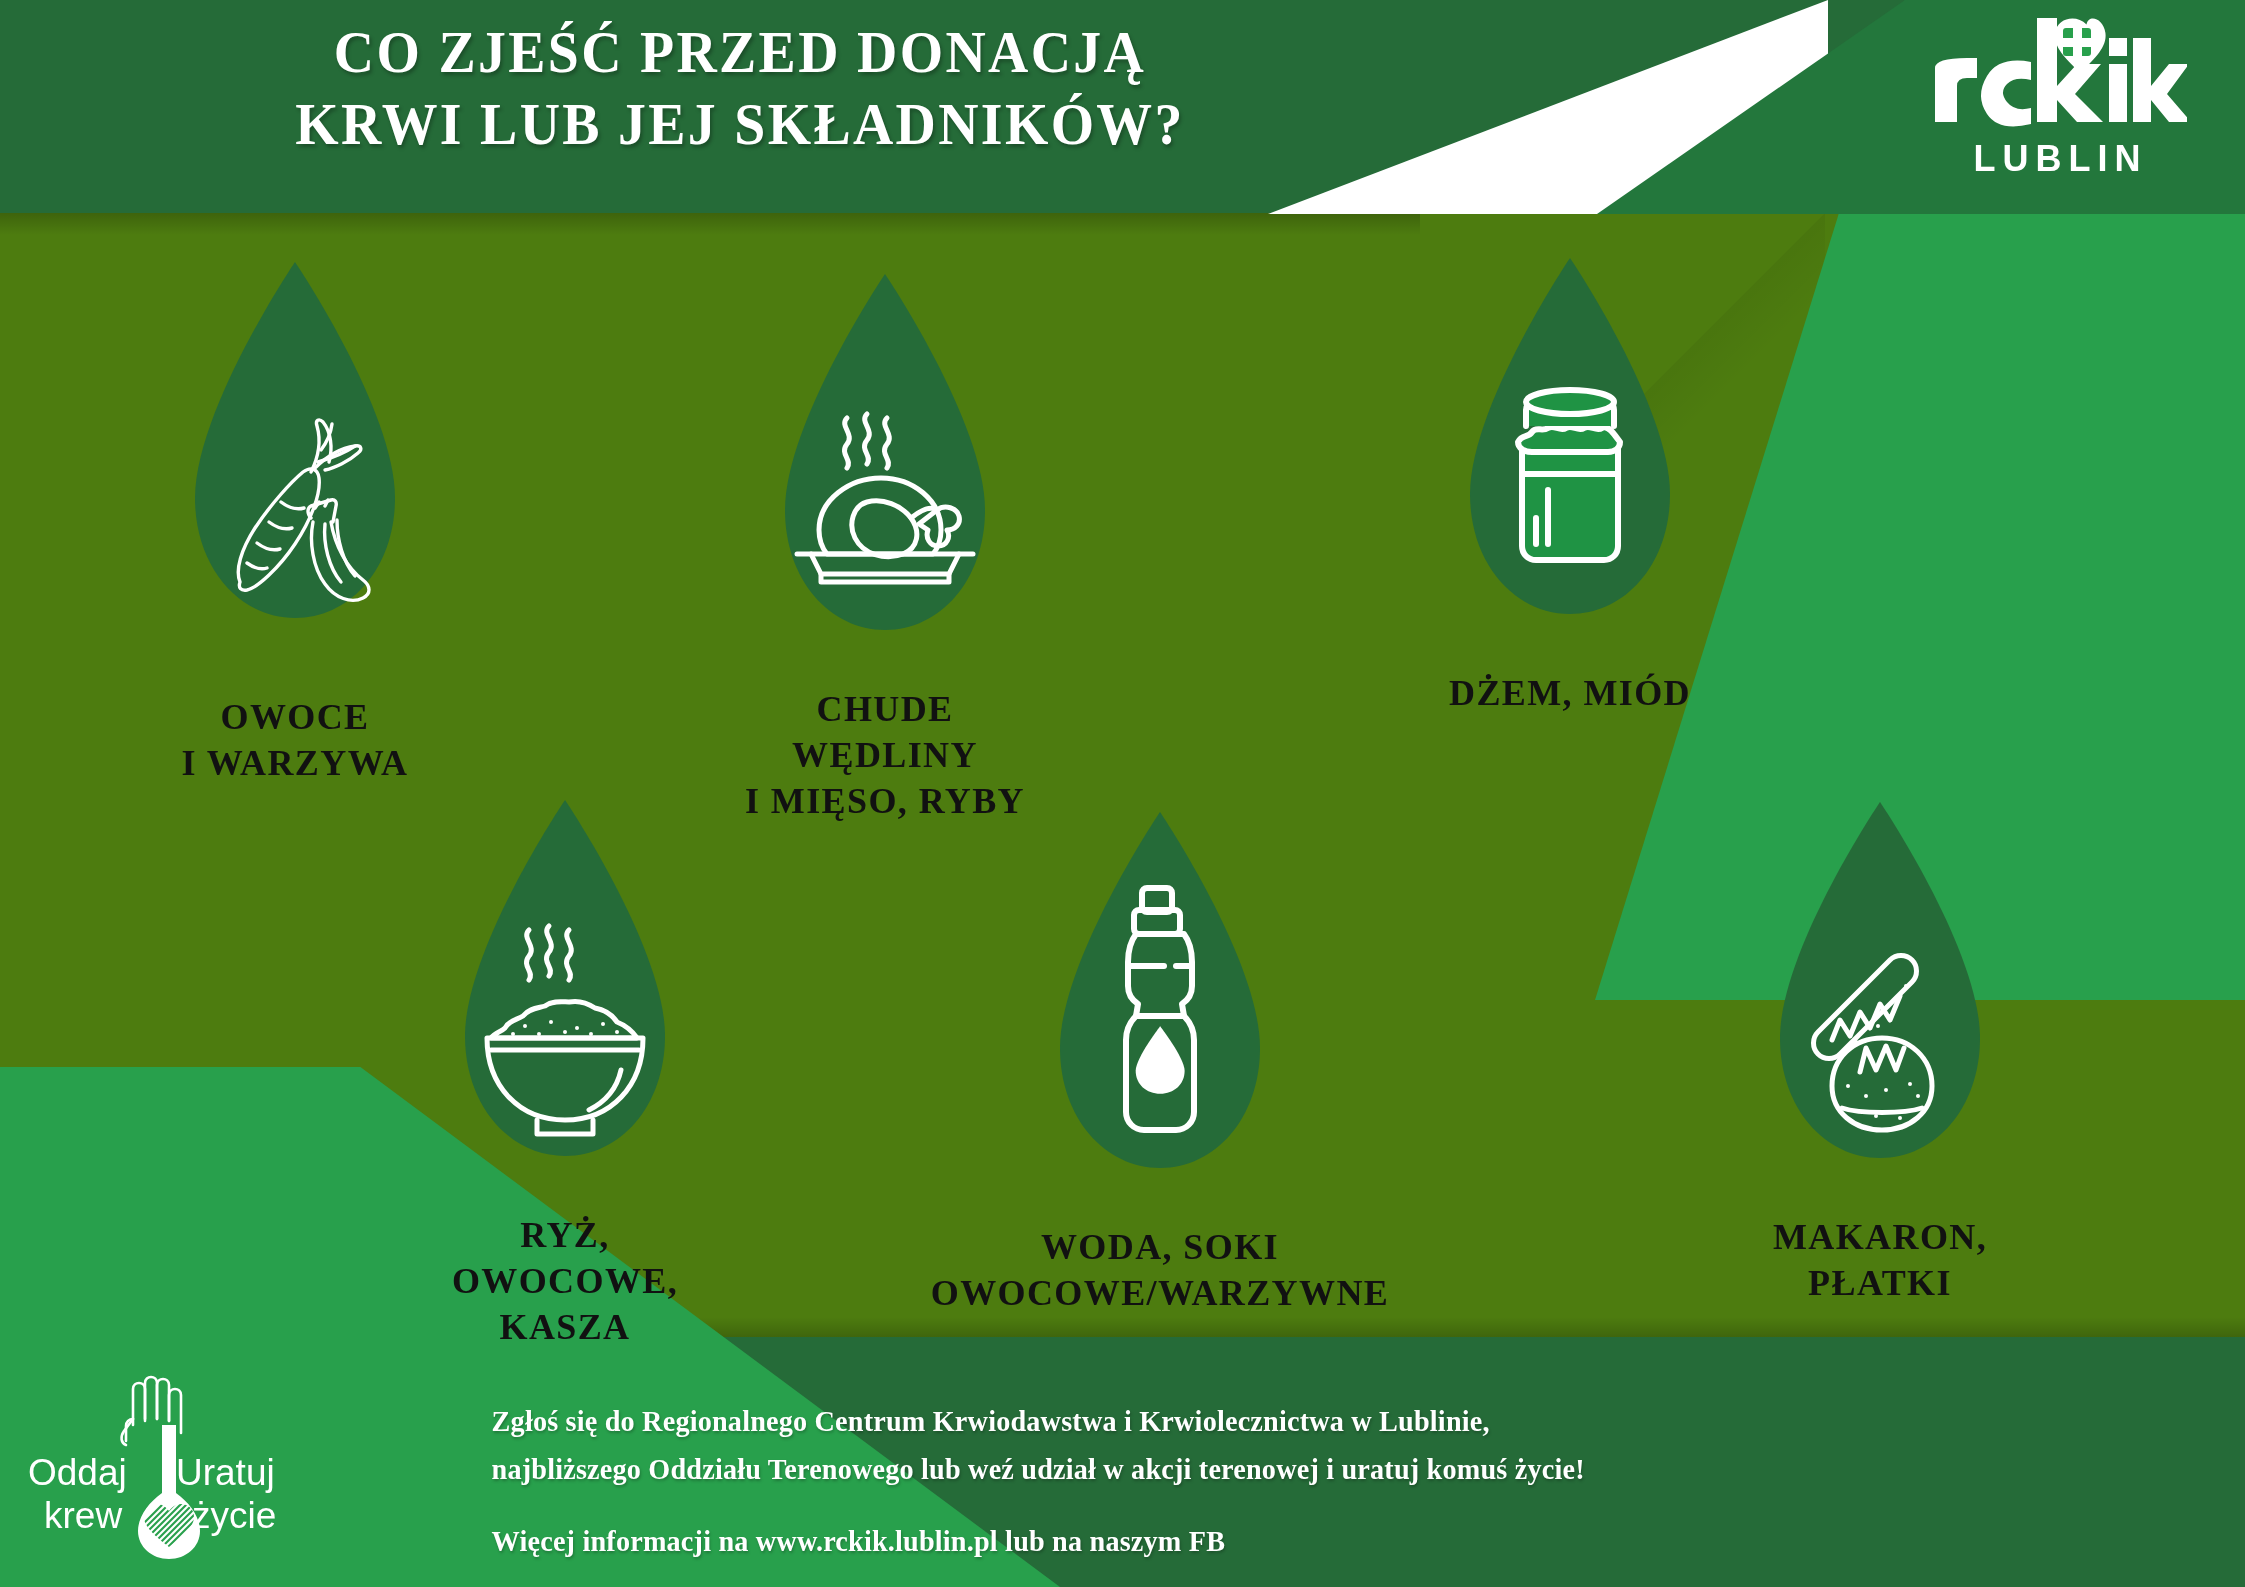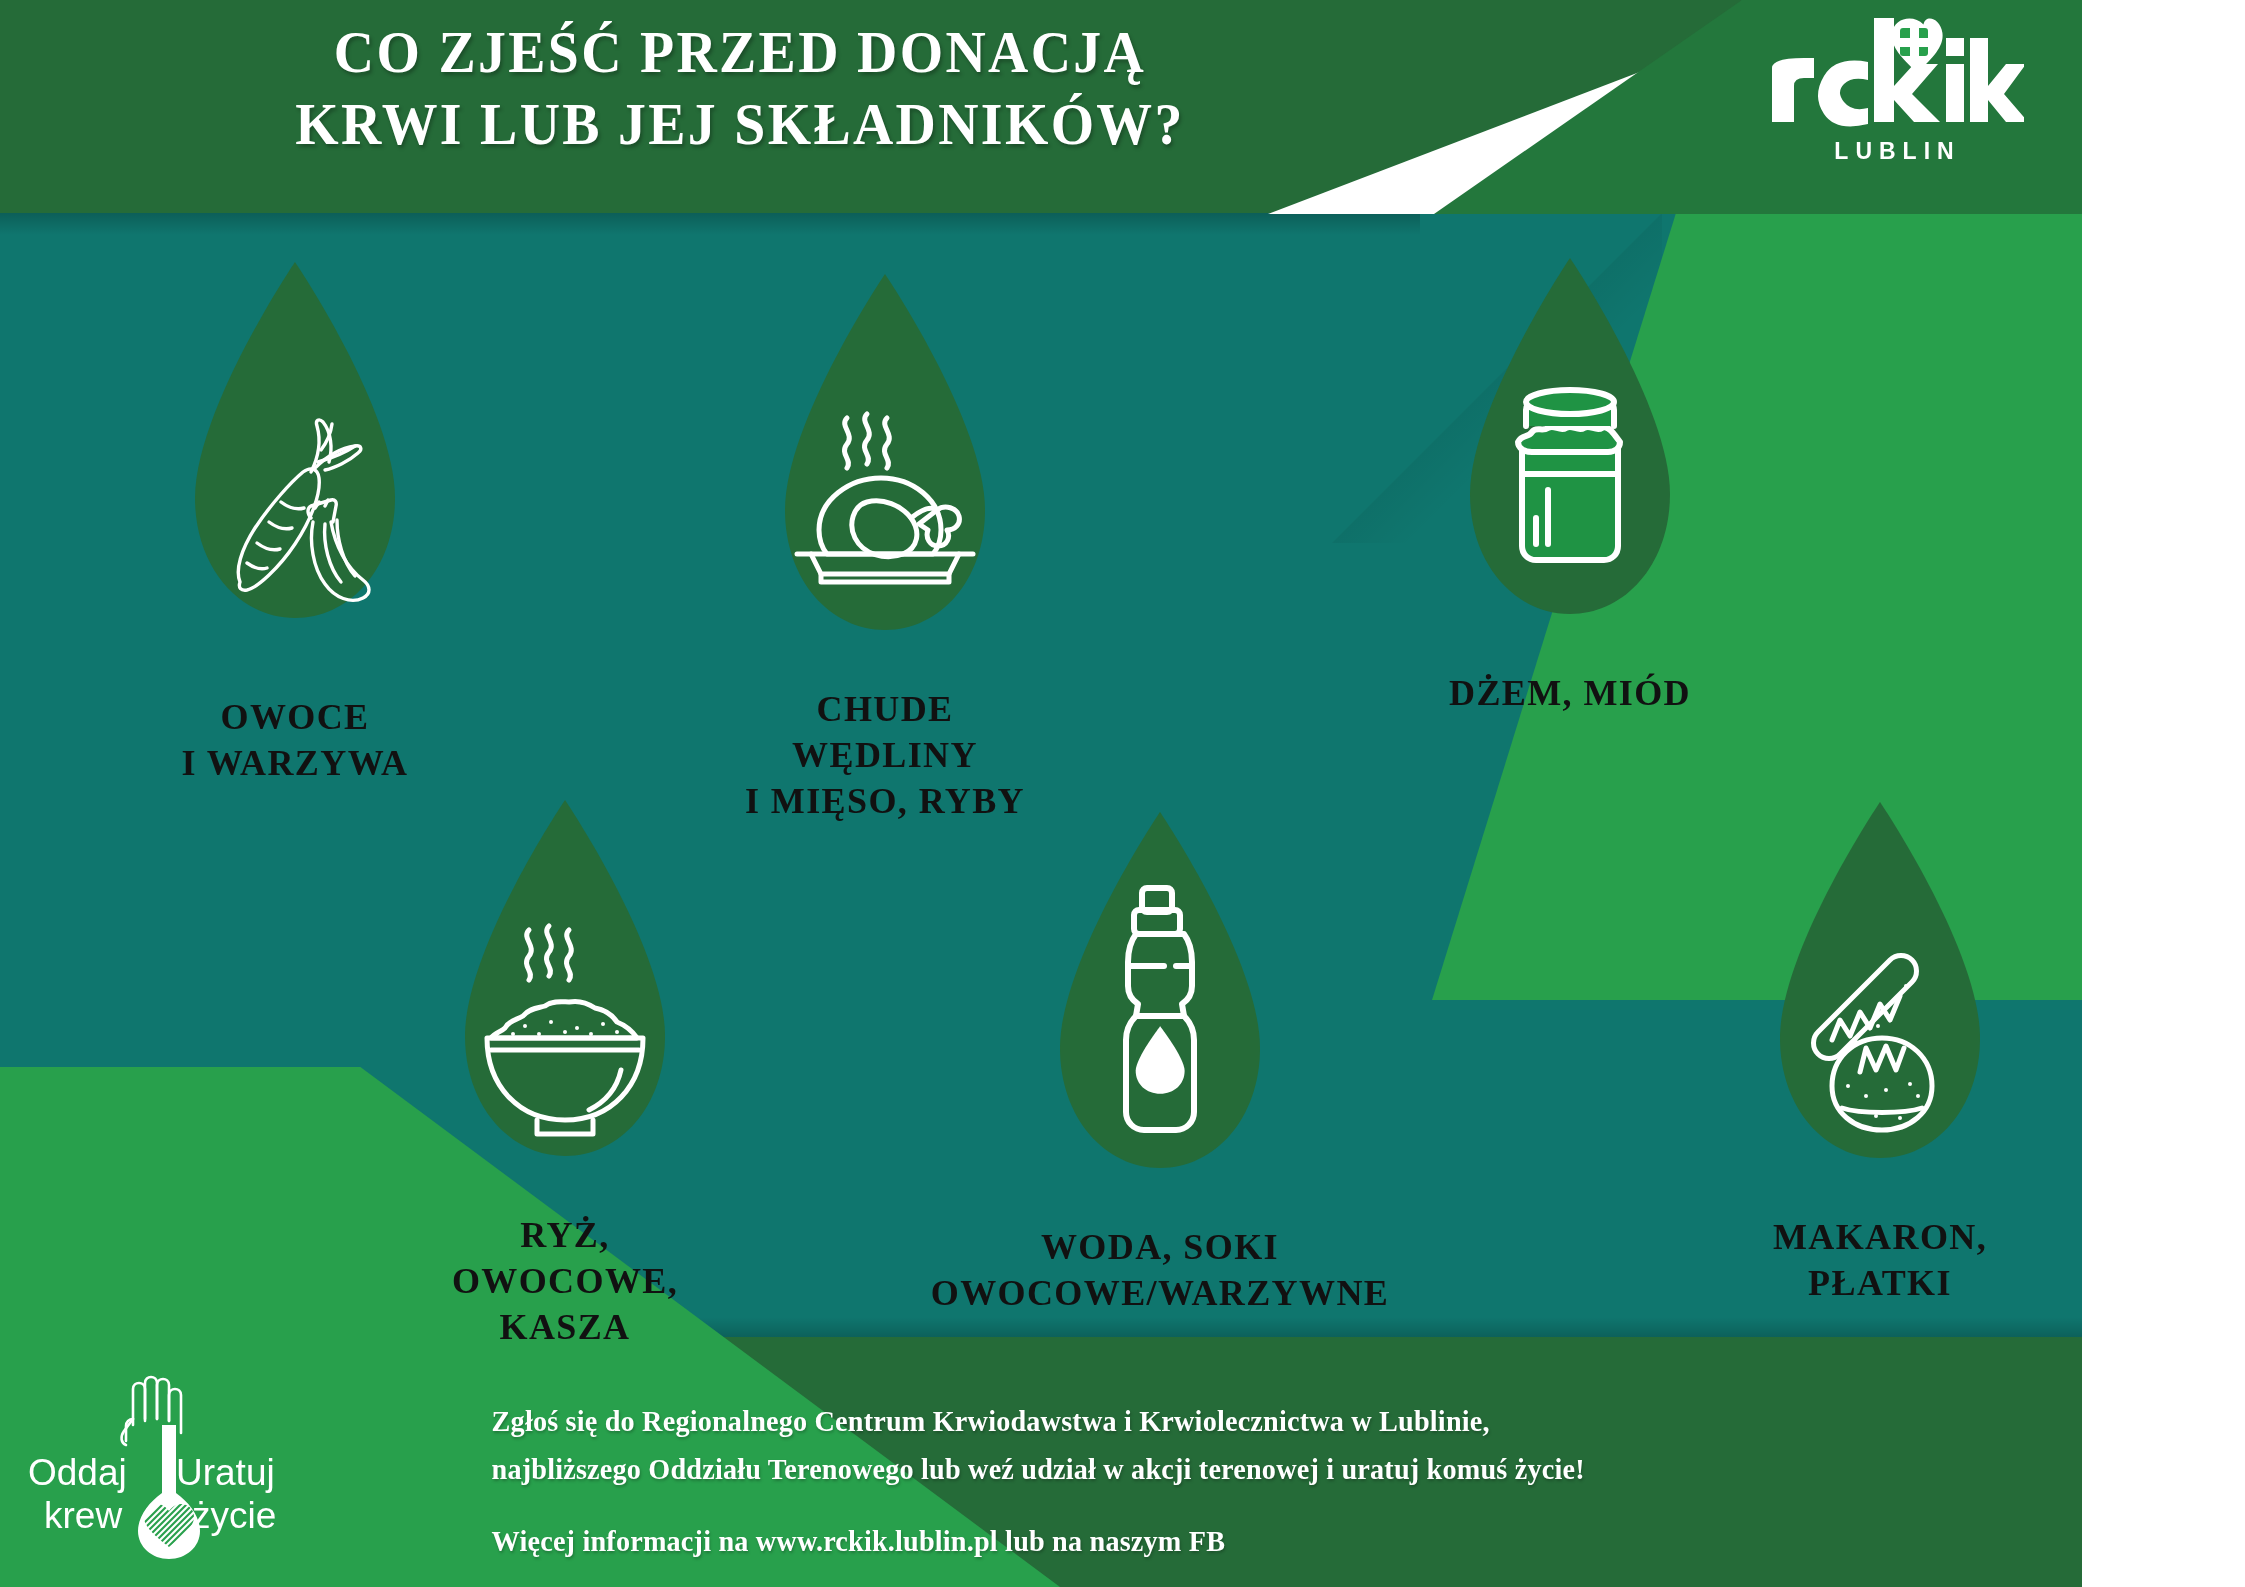--- a/index.html
+++ b/index.html
@@ -7,23 +7,23 @@
   html, body {
     width: 2245px;
     height: 1587px;
     overflow: hidden;
     background: #ffffff;
     font-family: "Liberation Serif", serif;
   }
 
   #poster {
     position: relative;
-    width: 2082px;
+    width: 2245px;
     height: 1587px;
-    background: #0f766e;
+    background: #4d7c0f;
     overflow: hidden;
   }
 
   
   .header-band {
     position: absolute;
     left: 0; top: 0;
     width: 2245px;
     height: 213px;
     background: #256b38;
@@ -101,21 +101,21 @@
     position: absolute;
     right: 58px; top: 14px;
     z-index: 7;
     text-align: center;
     width: 260px;
   }
   .logo-mark { width: 260px; height: 120px; display: block; }
   .logo-sub {
     font-family: "Liberation Sans", sans-serif;
     font-weight: bold;
-    font-size: 23px;
+    font-size: 36px;
     letter-spacing: 7px;
     color: #ffffff;
     margin-top: 4px;
     padding-left: 7px;
   }
 
   
   .footer-band {
     position: absolute;
     left: 0; bottom: 0;

